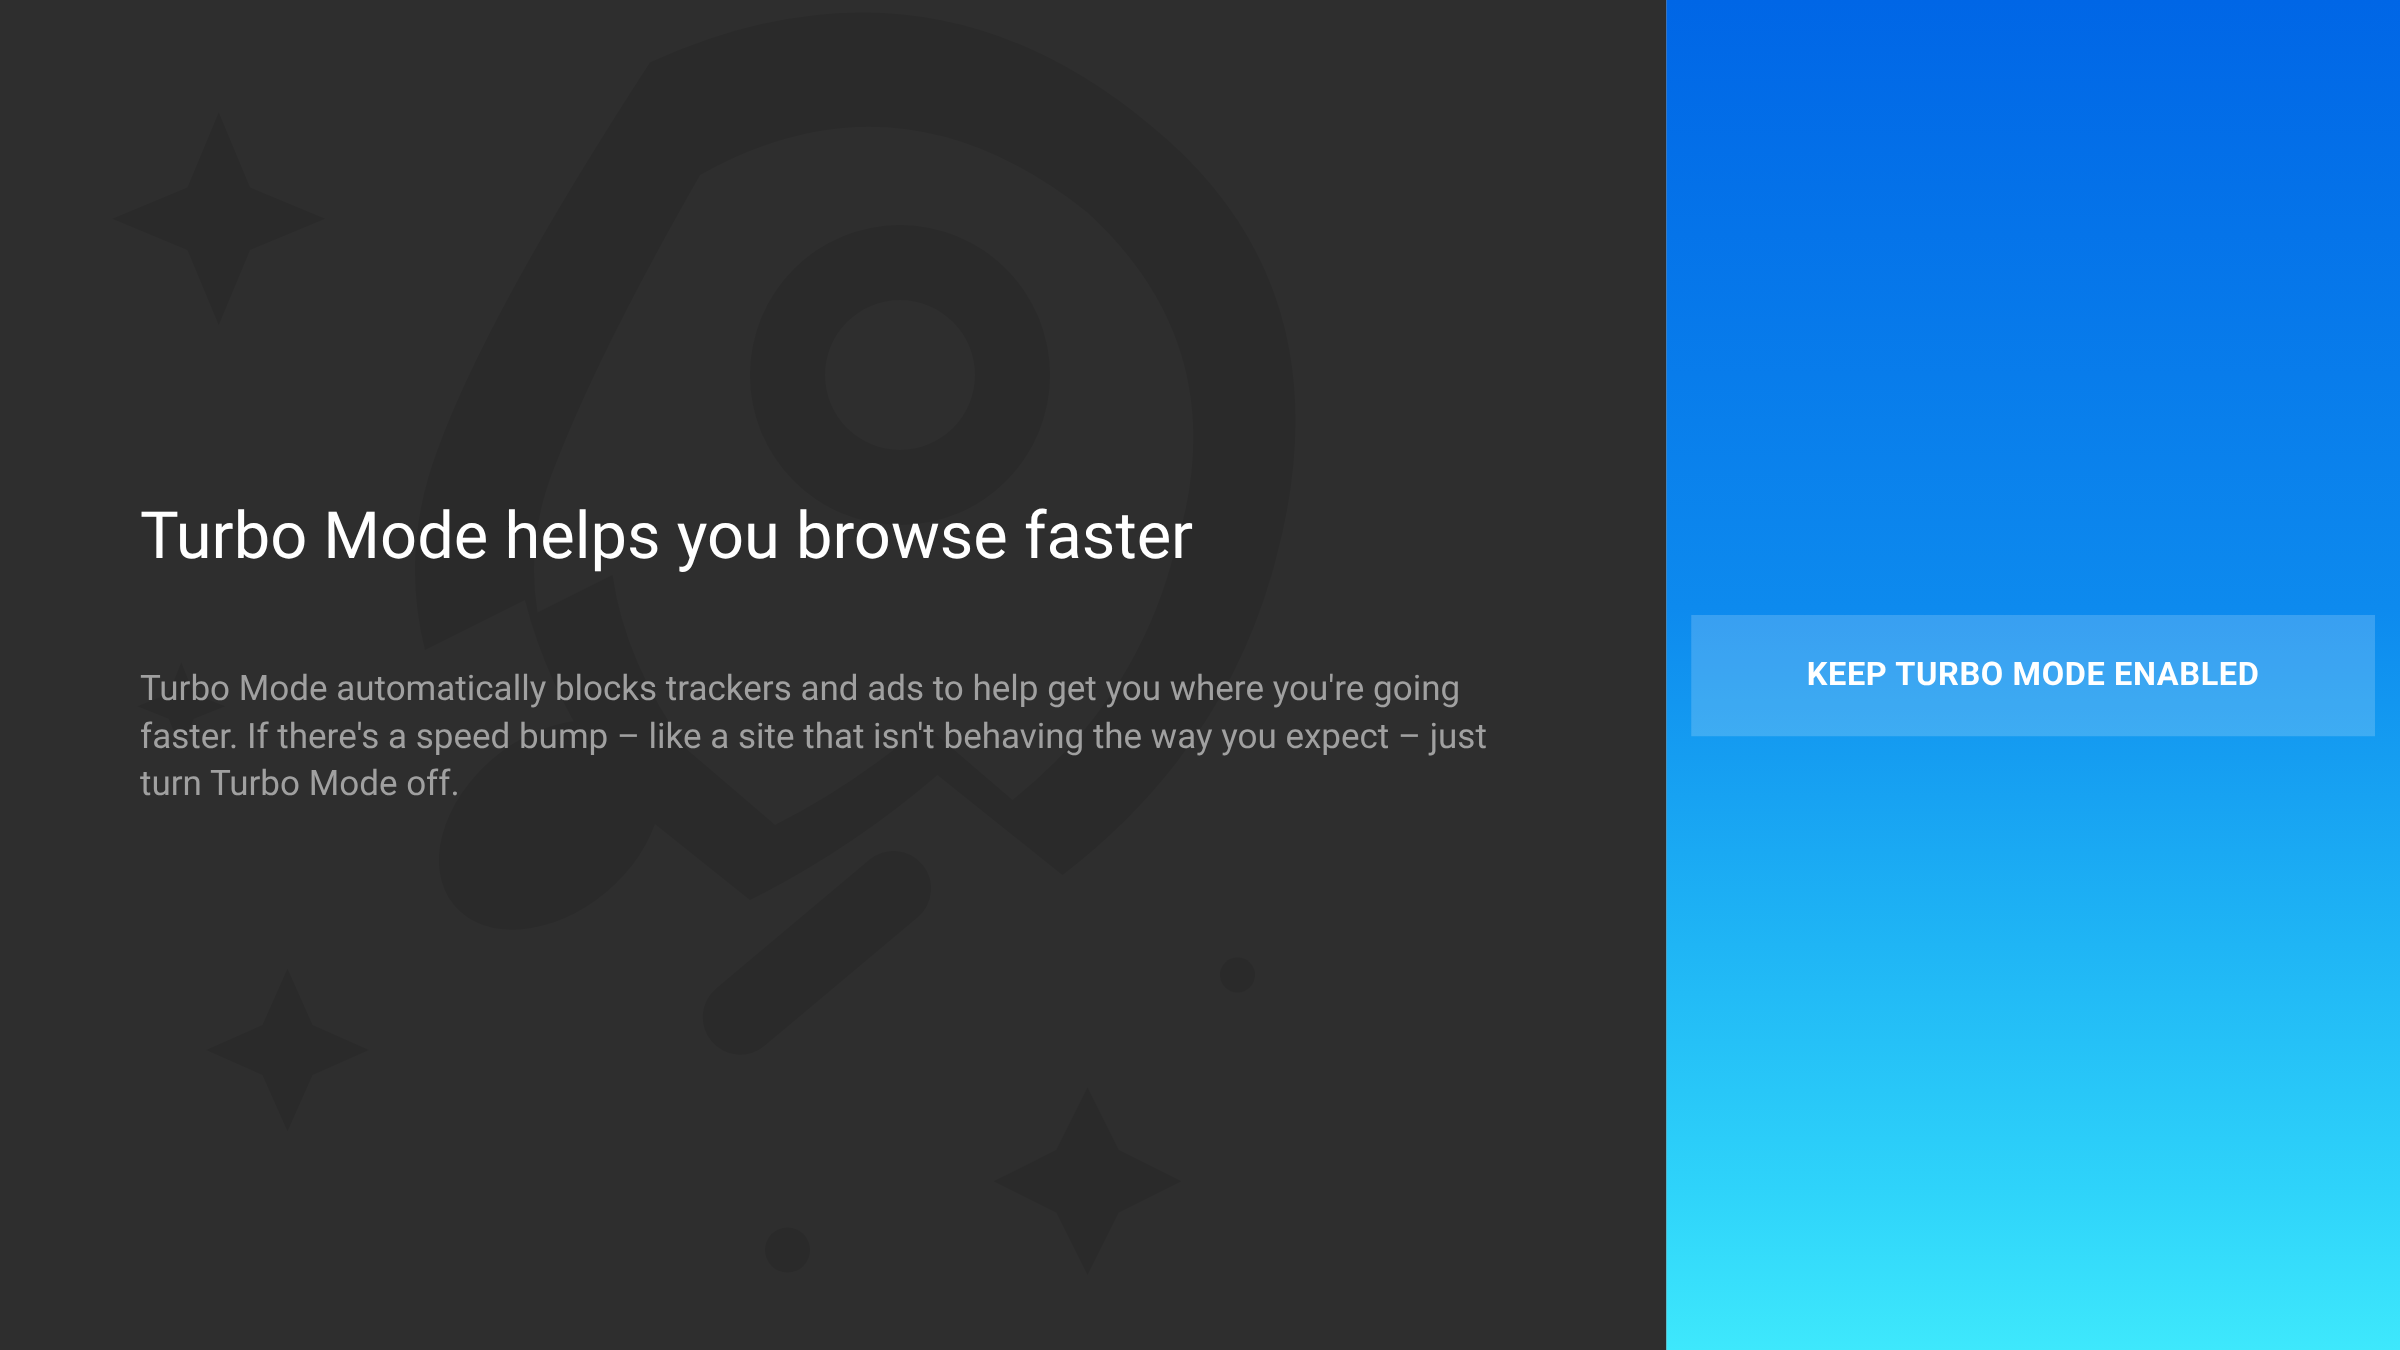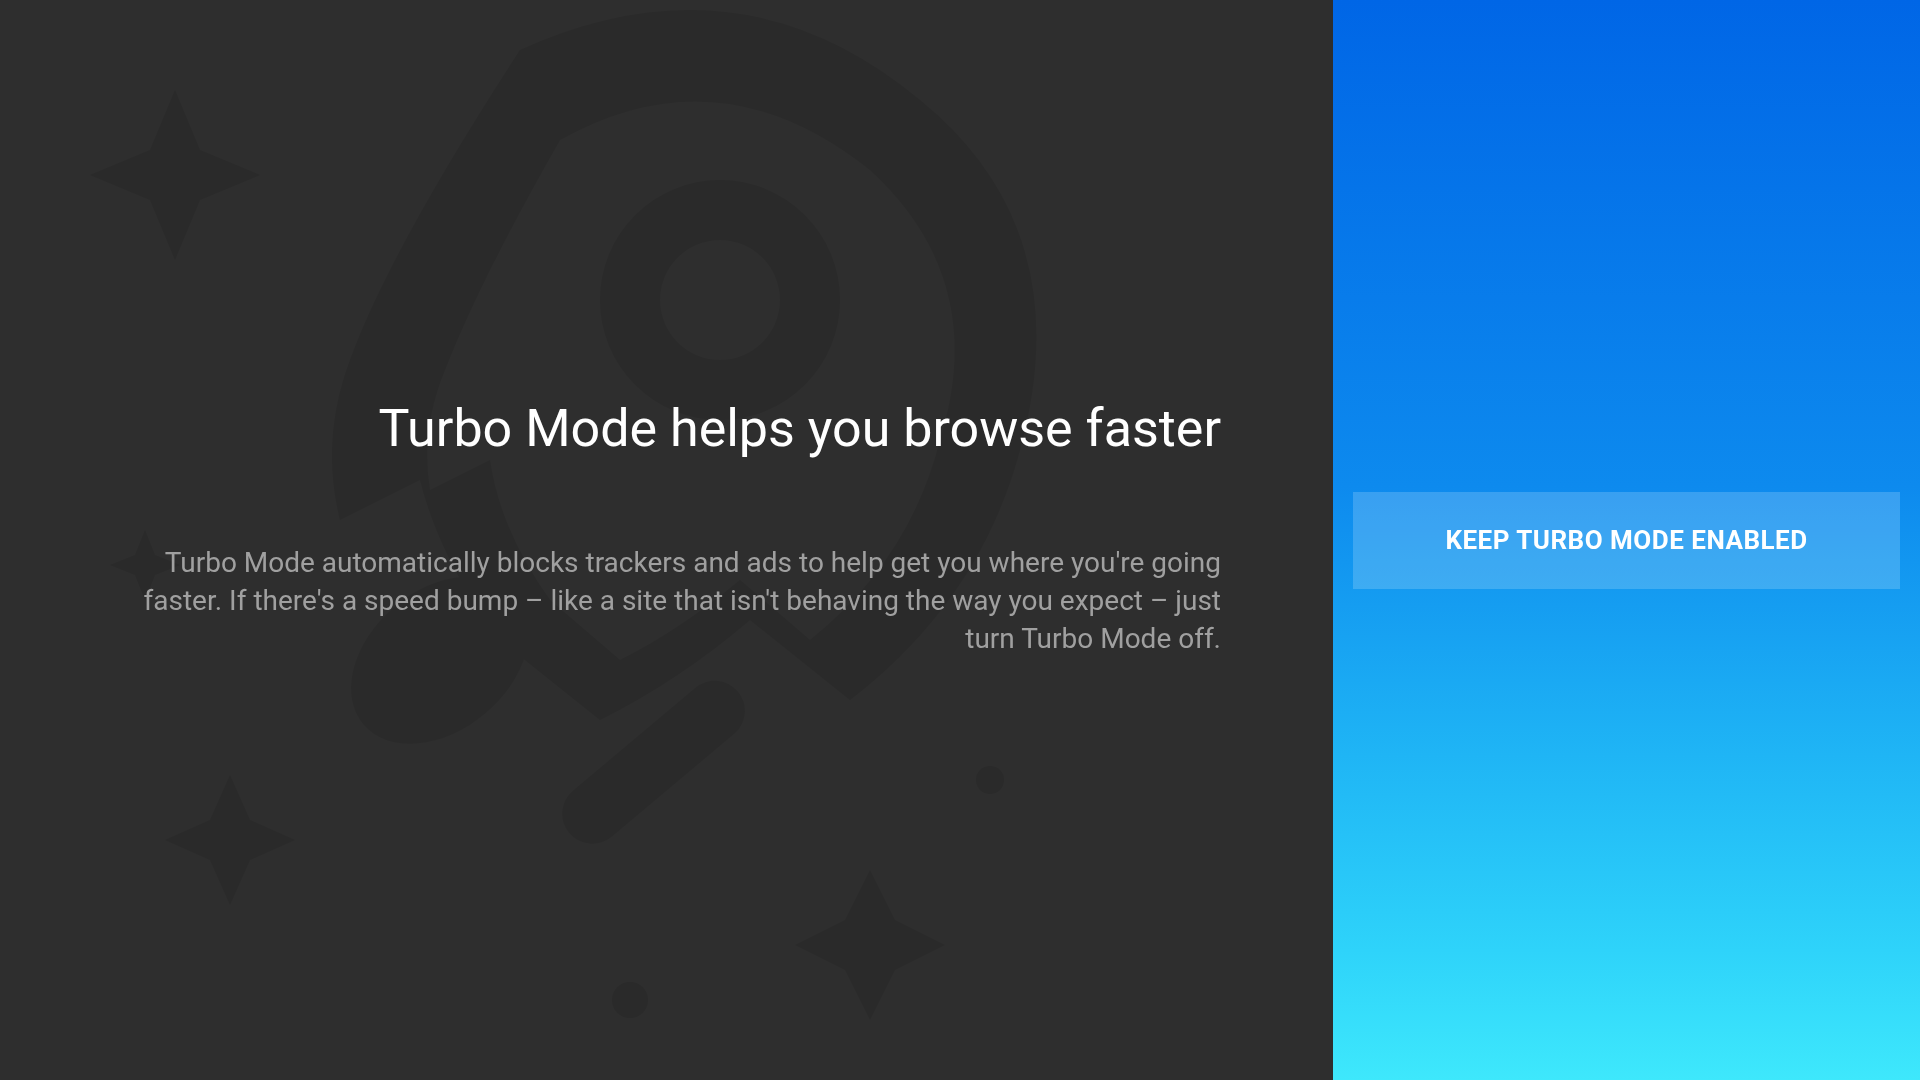--- a/index.html
+++ b/index.html
@@ -24,21 +24,20 @@
     .left-panel {
       flex: 1;
       background-color: #2e2e2e;
       position: relative;
       overflow: hidden;
       display: flex;
       flex-direction: column;
       justify-content: flex-start;
       padding: 0 112px;
       padding-top: 398px;
-      text-align: right;
     }
     
     .rocket-bg {
       position: absolute;
       top: 0;
       left: 0;
       width: 100%;
       height: 100%;
       opacity: 0.08;
       pointer-events: none;
@@ -55,21 +54,20 @@
     }
     
     .description {
       color: #a0a0a0;
       font-size: 28px;
       font-weight: 400;
       line-height: 1.35;
       max-width: 1280px;
       position: relative;
       z-index: 1;
-      margin-top: 12px;
     }
     
     .right-panel {
       width: 587px;
       background: linear-gradient(to bottom, #0066e6 0%, #0d8aee 45%, #1fb5f5 70%, #2ed3fa 88%, #3ee8fc 100%);
       display: flex;
       flex-direction: column;
       justify-content: center;
       align-items: center;
       padding: 0 20px;

